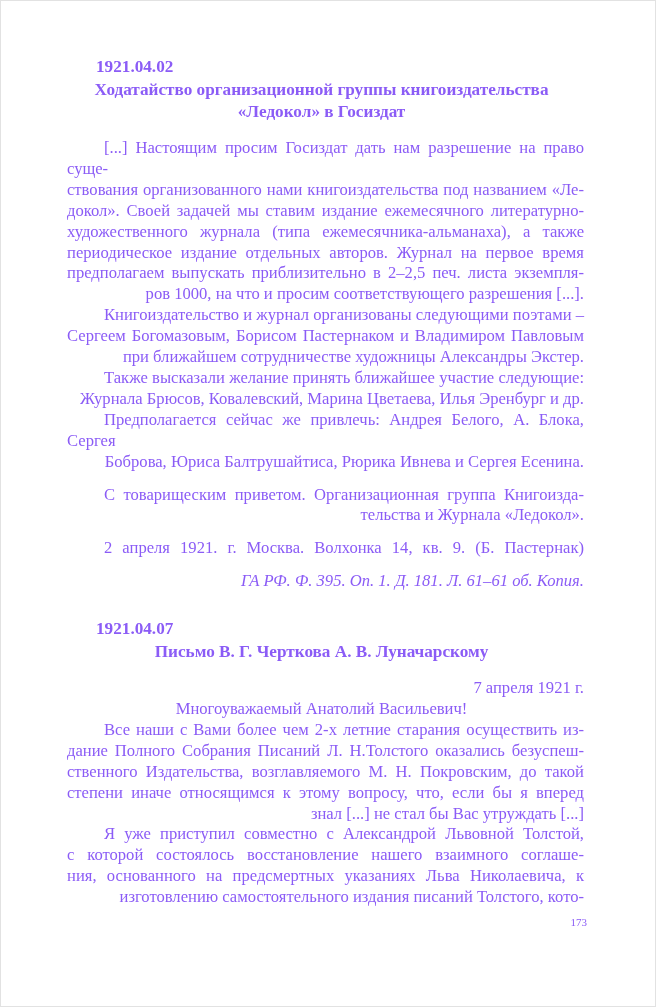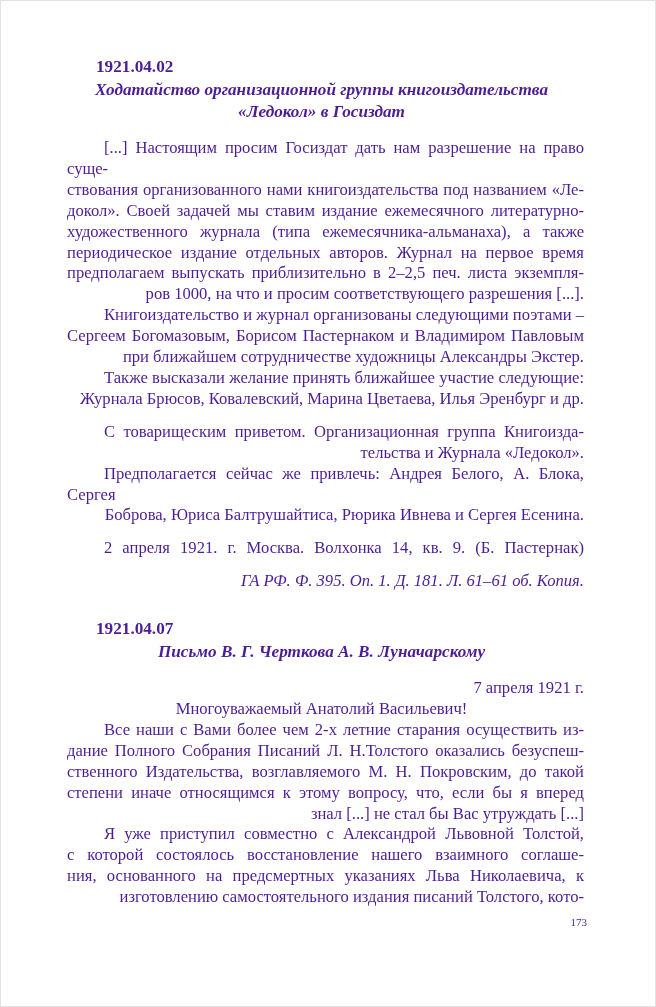--- a/index.html
+++ b/index.html
@@ -8,42 +8,41 @@
     background: #f4f4f4;
   }
   .page {
     position: relative;
     width: 654px;
     height: 1005px;
     margin: 0 auto;
     background: #ffffff;
     border: 1px solid #e2e2e2;
     font-family: "Liberation Serif", serif;
-    color: #4c1d95;
+    color: #8b5cf6;
     overflow: hidden;
   }
   .content {
     position: absolute;
     left: 58px;
     top: 55px;
     width: 525px;
   }
   .kicker {
     font-weight: bold;
     font-size: 17.2px;
     line-height: 22px;
     padding-left: 37px;
   }
   .title { margin-top: 1px; }
   .title-line {
     font-weight: bold;
     font-size: 17.2px;
     line-height: 22px;
     text-align: center;
-    font-style: italic;
   }
   .para {
     font-size: 16.6px;
     line-height: 20.9px;
   }
   .title + .para { margin-top: 15px; }
   .closing, .dateline, .citation { margin-top: 12px; }
   .date-right { margin-top: 15px; }
   .citation { font-style: italic; }
   .ln { text-align: right; }
@@ -89,27 +88,27 @@
         </div>
         <div class="para body">
           <div class="ln ind just">Книгоиздательство и журнал организованы следующими поэтами –</div>
           <div class="ln just">Сергеем Богомазовым, Борисом Пастернаком и Владимиром Павловым</div>
           <div class="ln">при ближайшем сотрудничестве художницы Александры Экстер.</div>
         </div>
         <div class="para body">
           <div class="ln ind just">Также высказали желание принять ближайшее участие следующие:</div>
           <div class="ln">Журнала Брюсов, Ковалевский, Марина Цветаева, Илья Эренбург и др.</div>
         </div>
+        <div class="para body">
+          <div class="ln ind just">Предполагается сейчас же привлечь: Андрея Белого, А. Блока, Сергея</div>
+          <div class="ln">Боброва, Юриса Балтрушайтиса, Рюрика Ивнева и Сергея Есенина.</div>
+        </div>
         <div class="para closing">
           <div class="ln ind just">С товарищеским приветом. Организационная группа Книгоизда-</div>
           <div class="ln">тельства и Журнала «Ледокол».</div>
-        </div>
-        <div class="para body">
-          <div class="ln ind just">Предполагается сейчас же привлечь: Андрея Белого, А. Блока, Сергея</div>
-          <div class="ln">Боброва, Юриса Балтрушайтиса, Рюрика Ивнева и Сергея Есенина.</div>
         </div>
         <div class="para dateline">
           <div class="ln ind just">2 апреля 1921. г. Москва. Волхонка 14, кв. 9. (Б. Пастернак)</div>
         </div>
         <div class="para citation">
           <div class="ln ind">ГА РФ. Ф. 395. Оп. 1. Д. 181. Л. 61–61 об. Копия.</div>
         </div>
       </section>
       <section class="sec">
         <div class="kicker">1921.04.07</div>

